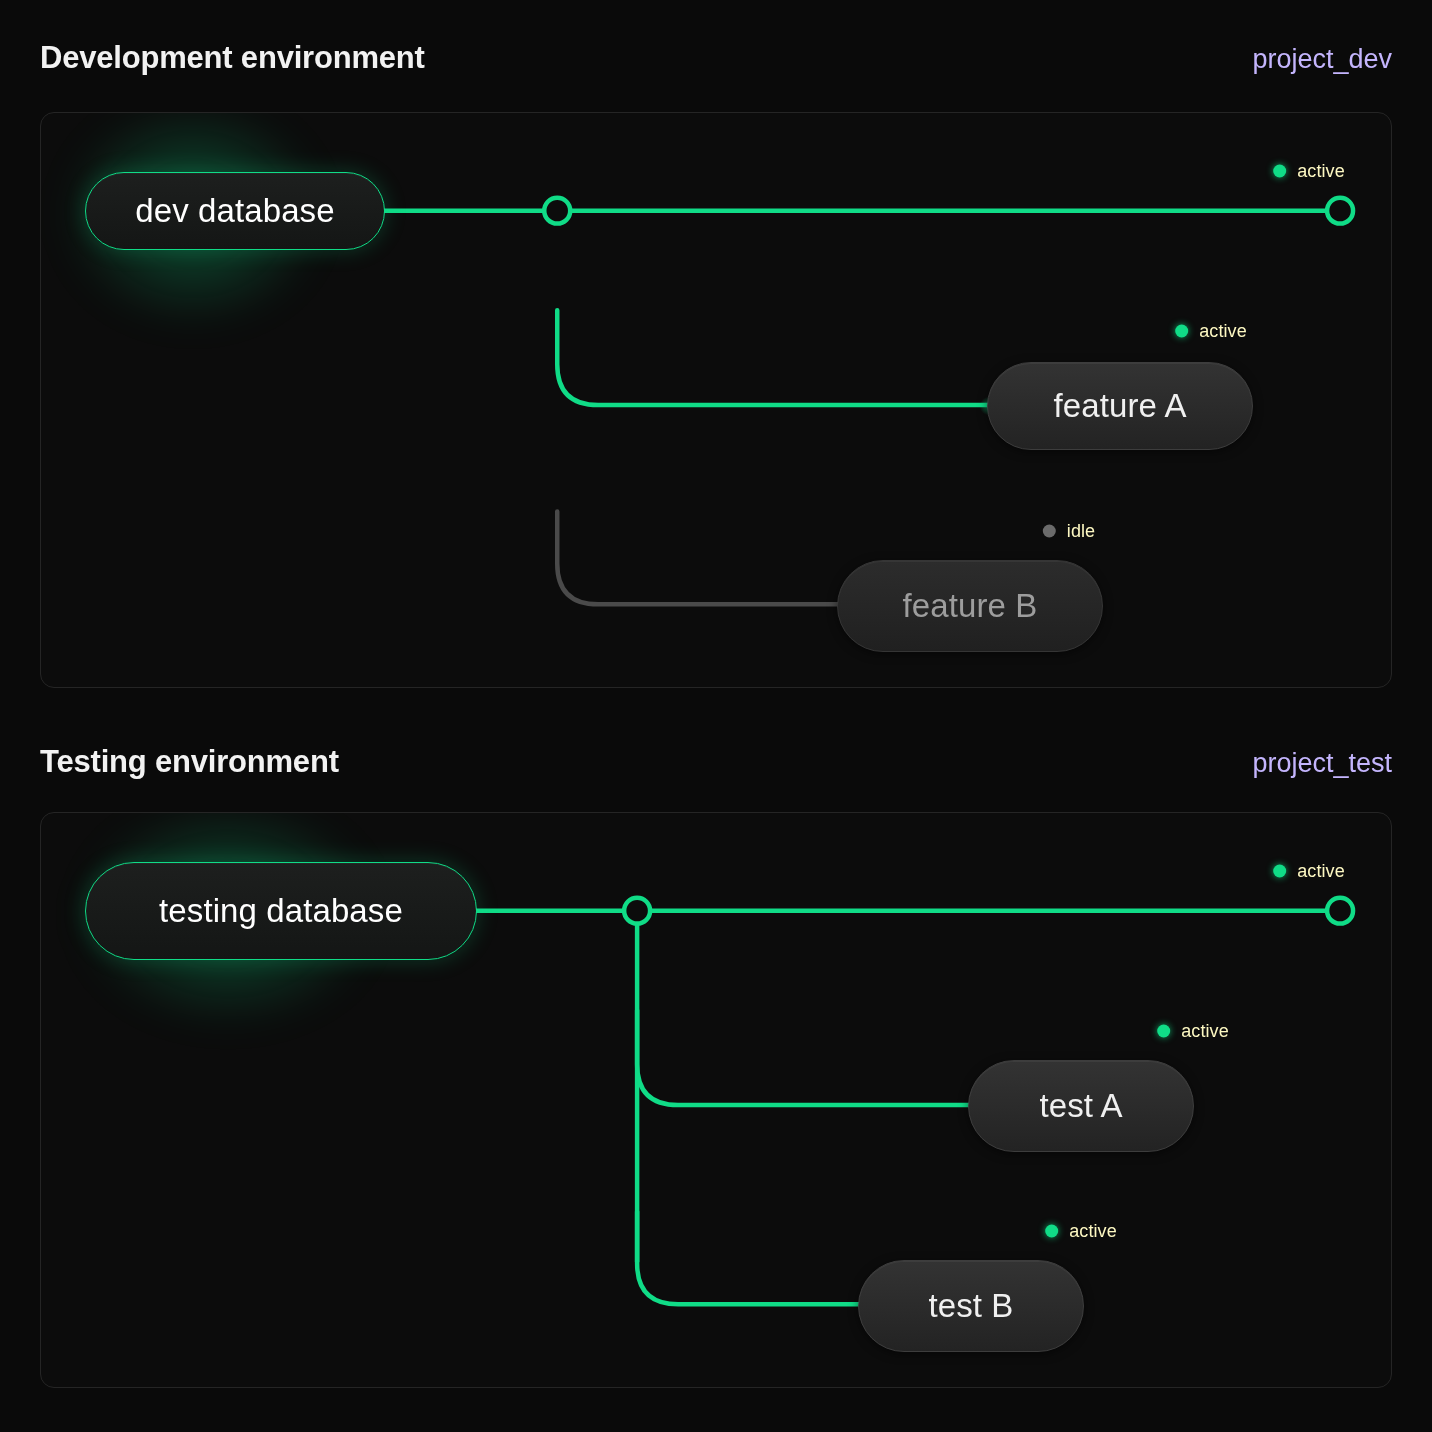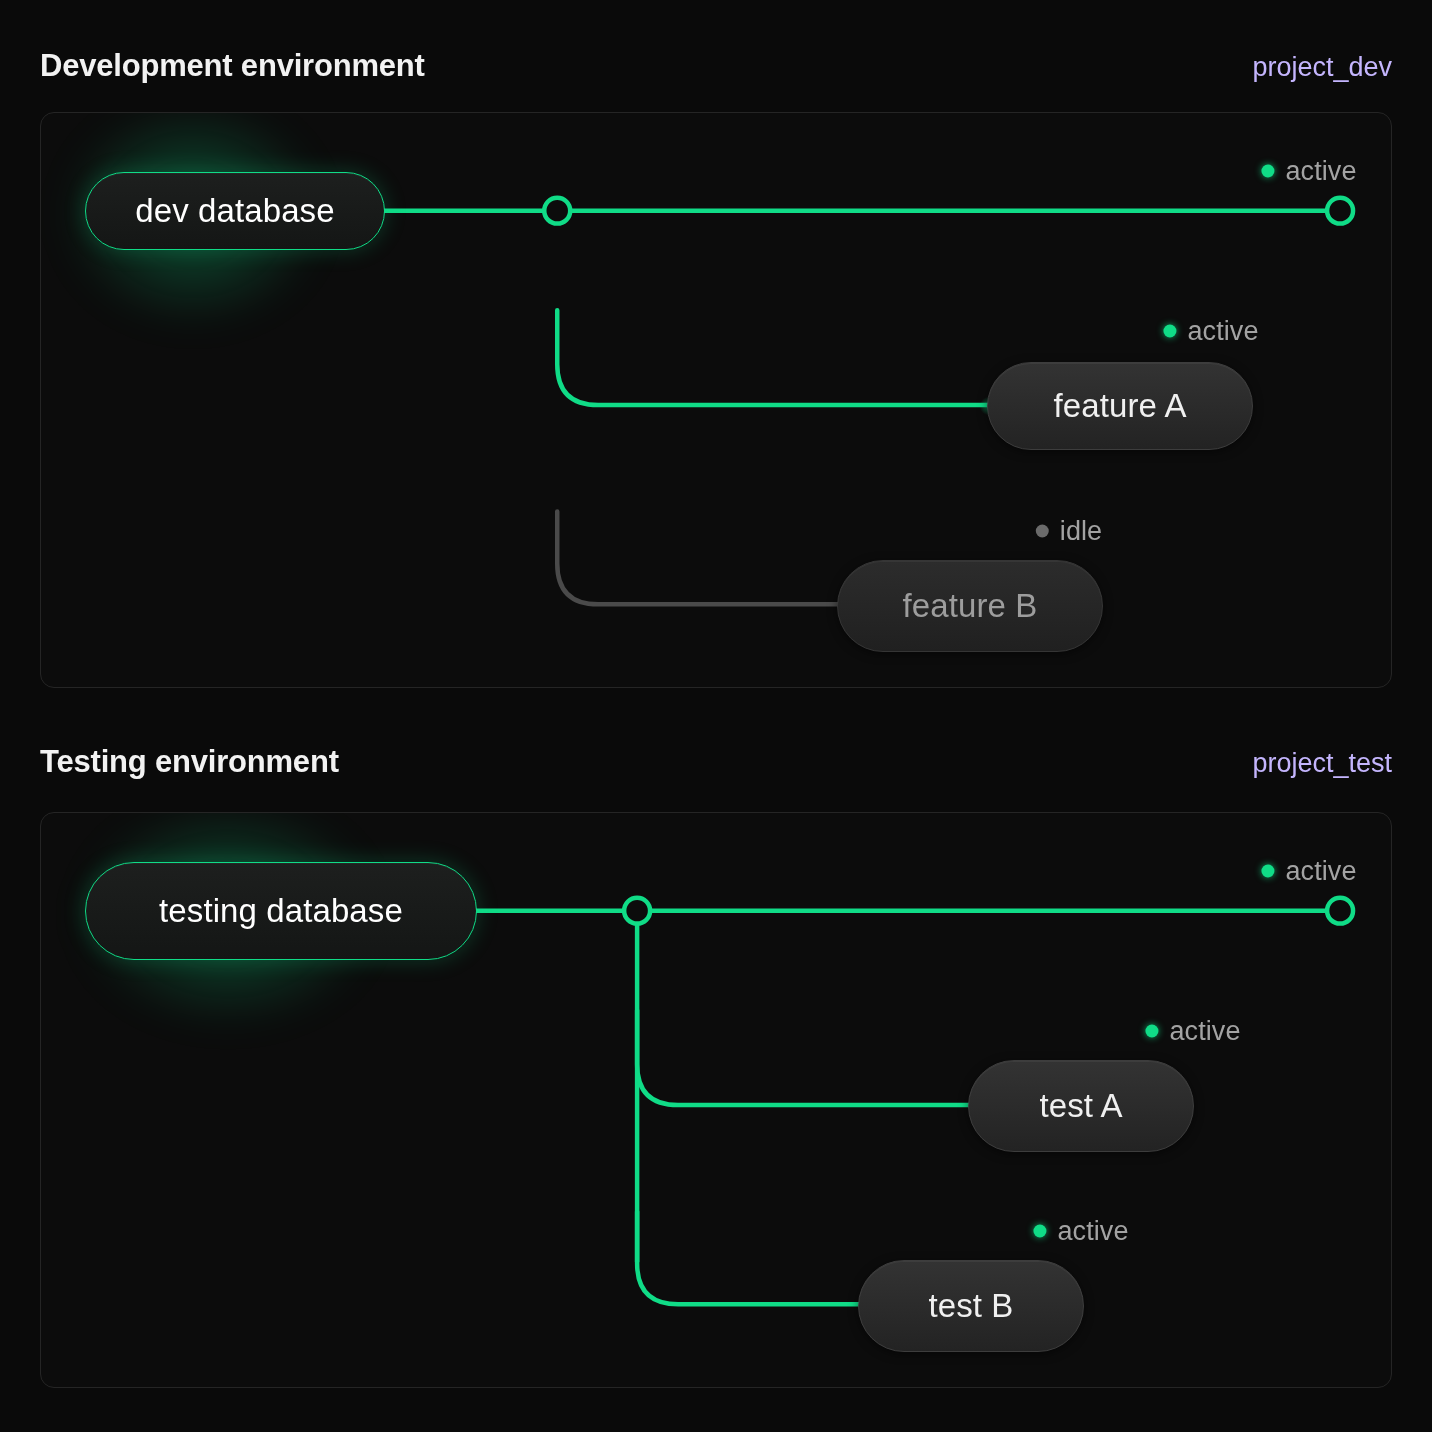--- a/index.html
+++ b/index.html
@@ -79,28 +79,28 @@
   }
 
   
   .status {
     position: absolute; display: flex; align-items: center; gap: 11px;
     transform: translate(-50%,-50%);
   }
   .status-dot { width: 13px; height: 13px; border-radius: 50%; flex: none; }
   .status-dot.active { background: #10dc87; box-shadow: 0 0 7px rgba(16,220,135,0.75); }
   .status-dot.idle { background: #6b6b6b; }
-  .status-text { font-size: 27px; color: #a3a3a3; letter-spacing: 0.1px; }
+  .status-text { font-size: 18px; color: #fef9c3; letter-spacing: 0.1px; }
 </style>
 </head>
 <body>
 
 <div class="stage">
 
-  <div class="env-header" style="top:48px;">
+  <div class="env-header" style="top:40px;">
     <span class="env-title">Development environment</span>
     <span class="env-project">project_dev</span>
   </div>
 
   <div class="panel" style="top:112px; height:576px;">
 
     <div class="glow" style="left:-18px; top:-44px; width:340px; height:290px;"></div>
 
     <svg class="edges" viewBox="0 0 1352 576" preserveAspectRatio="none">
       <defs>

